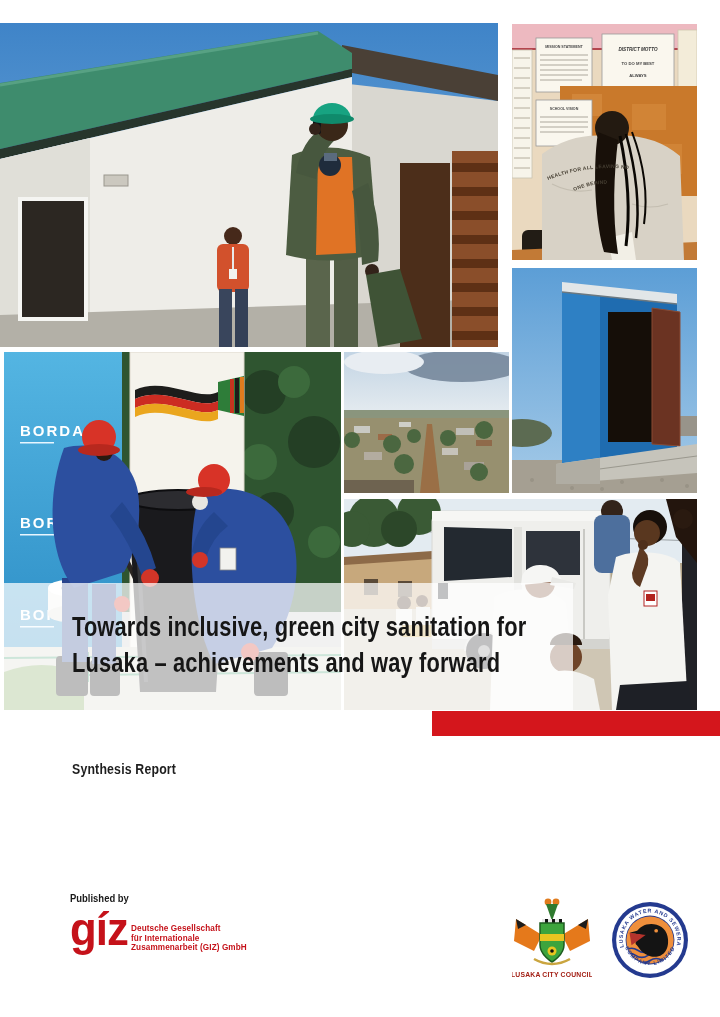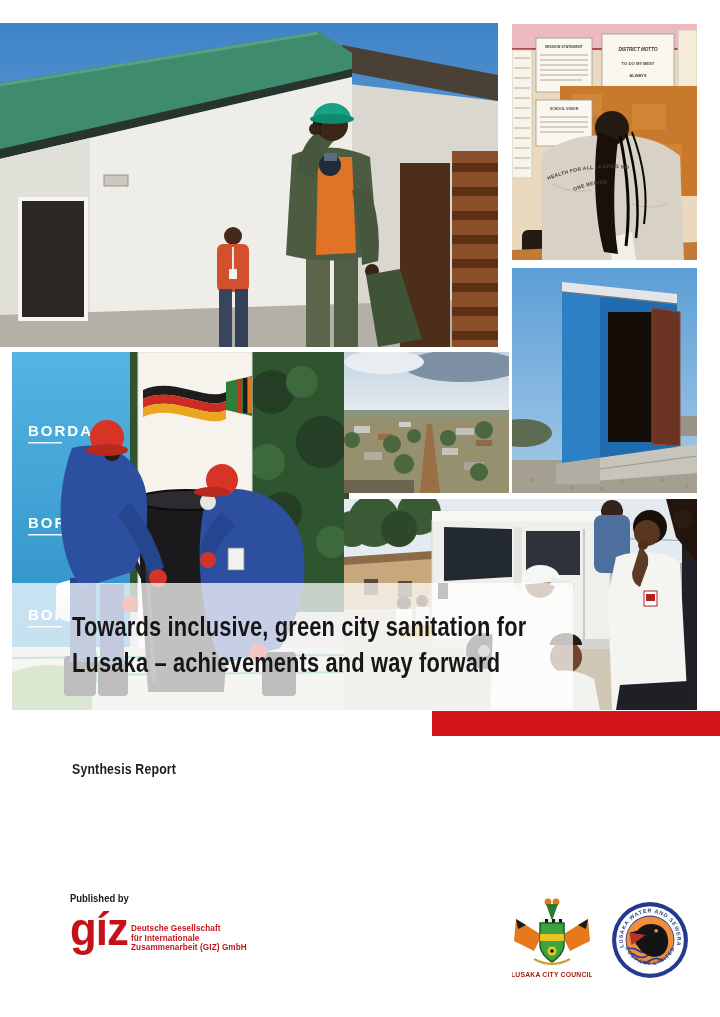--- a/index.html
+++ b/index.html
@@ -6,21 +6,21 @@
   .page{
     position:relative;width:720px;height:1017px;background:#ffffff;
     margin:0 auto;overflow:hidden;
     font-family:"Liberation Sans",sans-serif;
   }
   .ph{position:absolute;overflow:hidden;background:#ccc;}
   .ph svg{display:block;width:100%;height:100%;}
   .ph-main{left:0;top:23px;width:498px;height:324px;}
   .ph-notice{left:512px;top:24px;width:185px;height:236px;}
   .ph-toilet{left:512px;top:268px;width:185px;height:225px;}
-  .ph-workers{left:12px;top:352px;width:337px;height:358px;}
+  .ph-workers{left:4px;top:352px;width:337px;height:358px;}
   .ph-land{left:344px;top:352px;width:165px;height:141px;}
   .ph-people{left:344px;top:499px;width:353px;height:211px;}
   .overlay{
     position:absolute;left:0;top:583px;width:573px;height:127px;
     background:rgba(255,255,255,0.73);z-index:5;
   }
   .title{
     position:absolute;left:72px;top:609px;z-index:6;
     font-size:28px;font-weight:bold;line-height:36px;color:#161616;
     transform:scaleX(0.78);transform-origin:0 0;white-space:nowrap;

